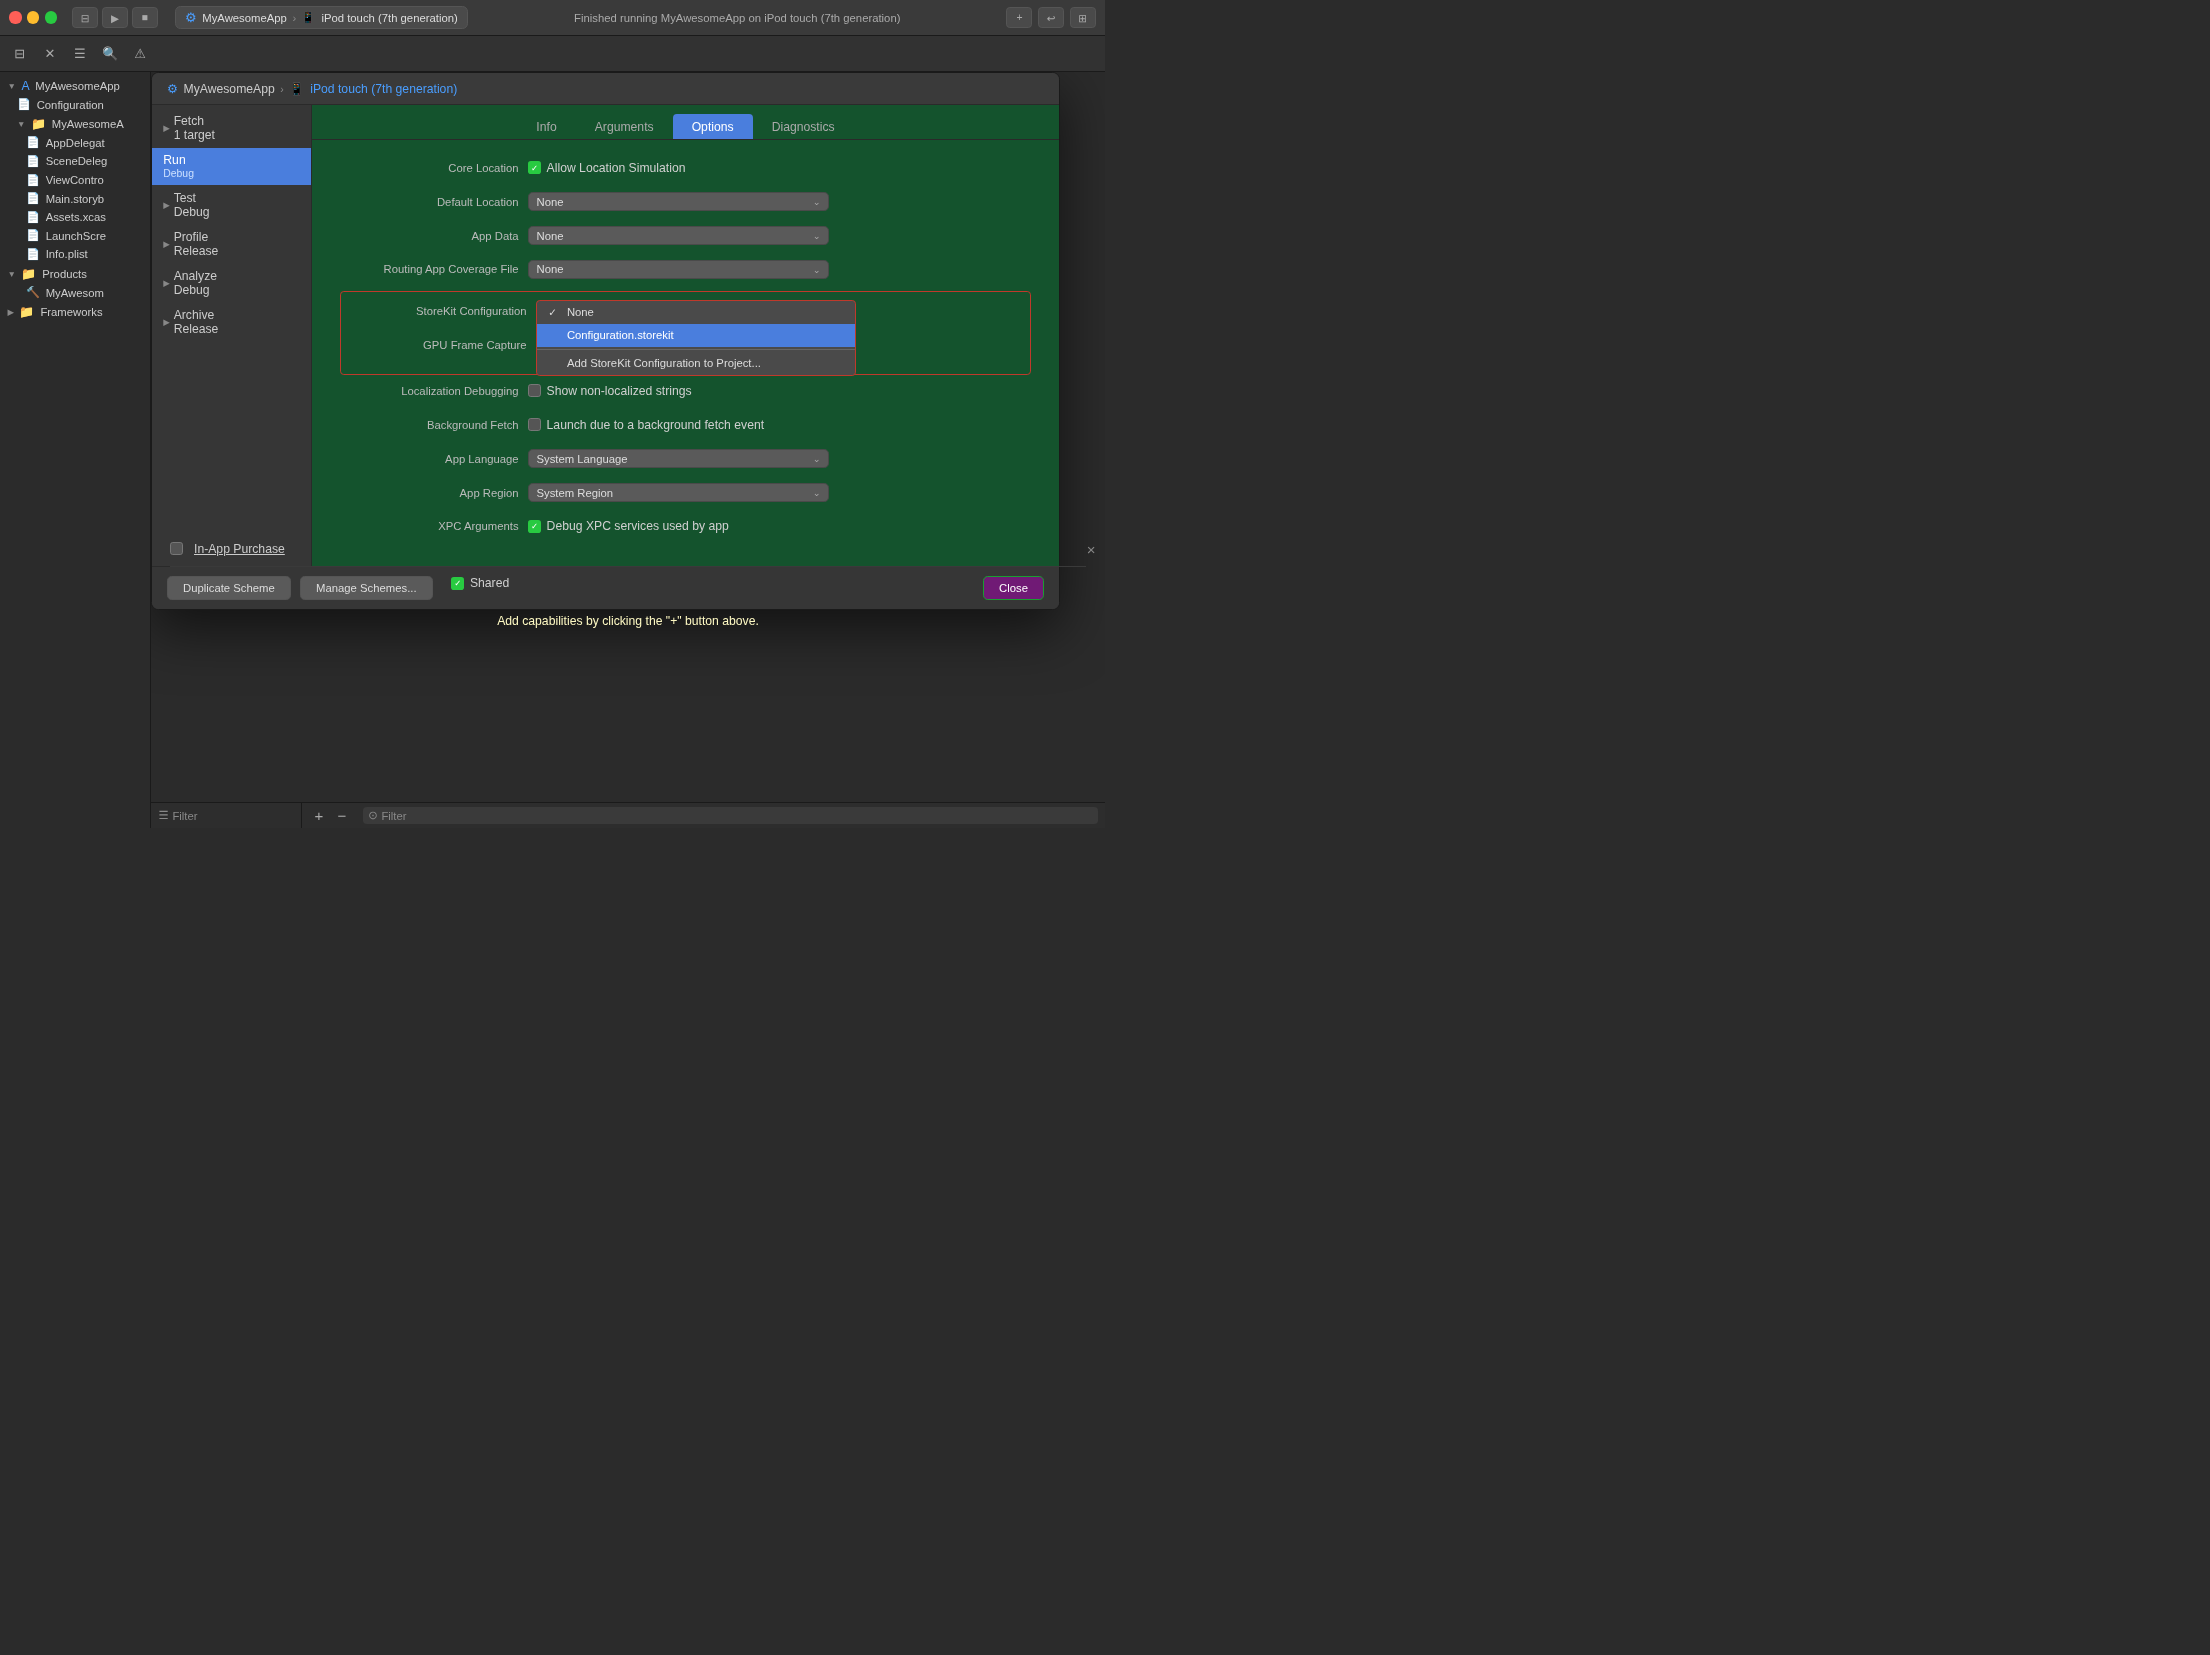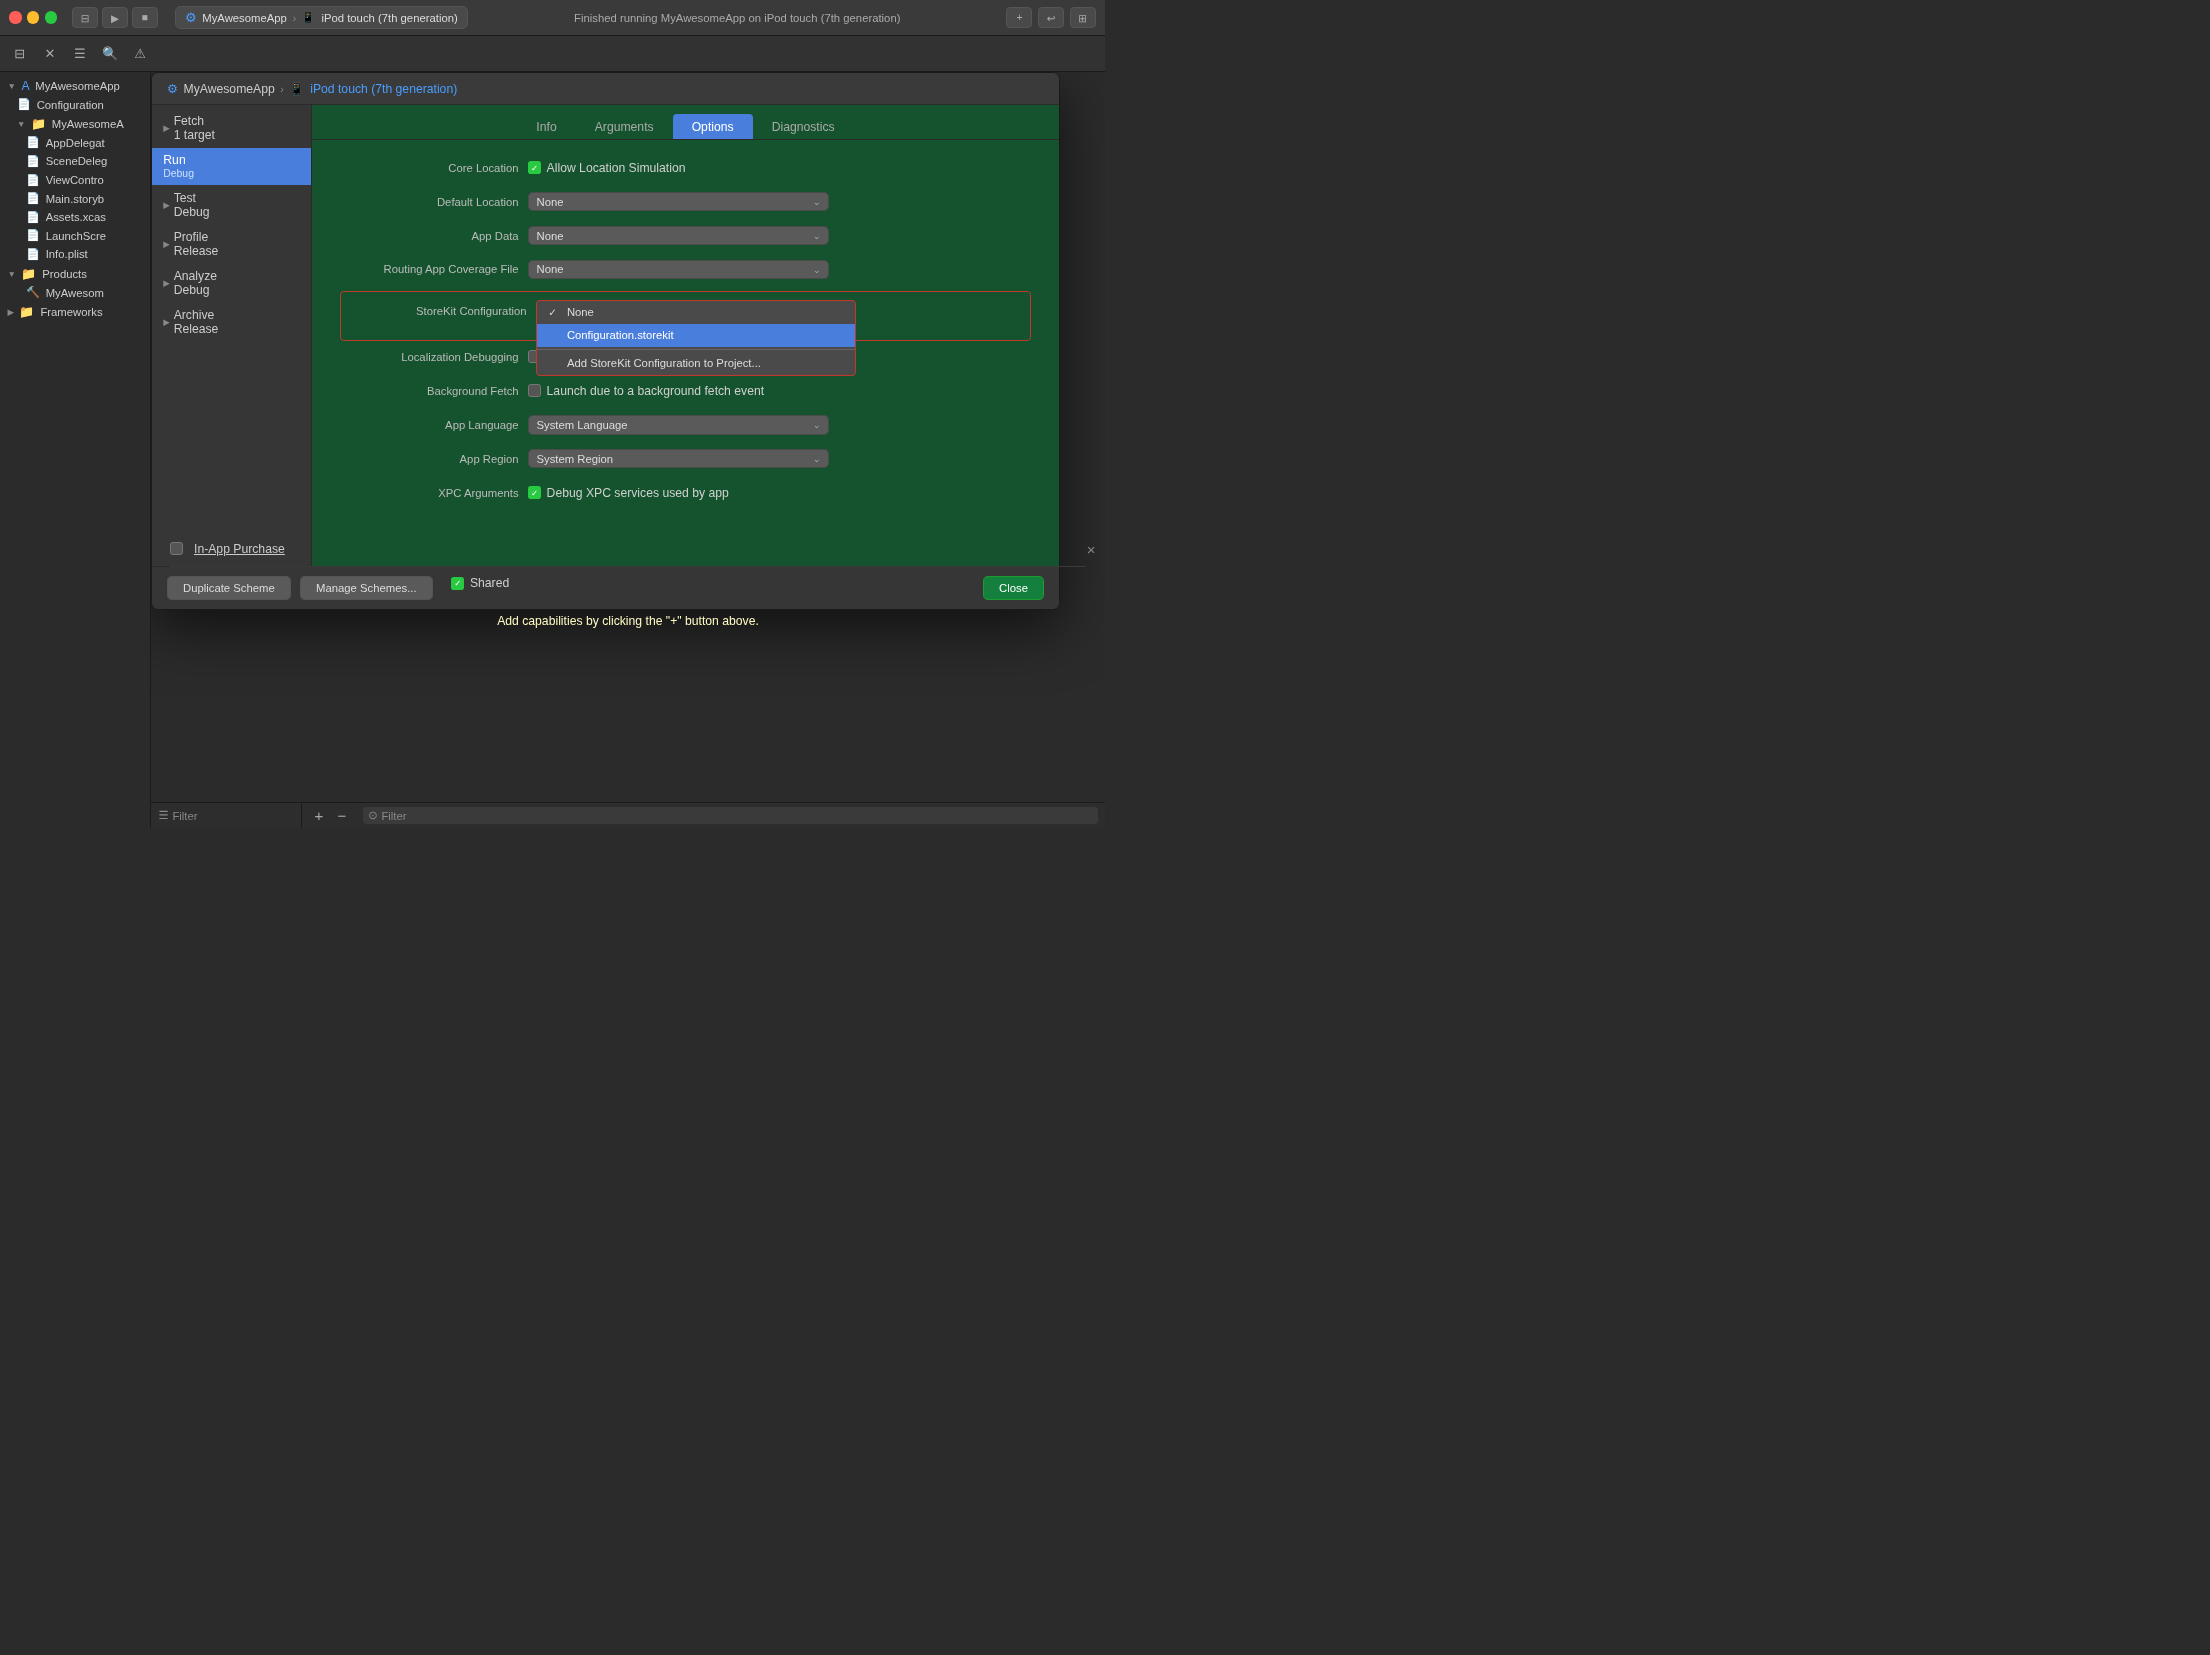--- a/index.html
+++ b/index.html
@@ -295,21 +295,21 @@
     .footer-btn {
       padding: 4.7px 15px;
       border-radius: 4.7px;
       border: 0.9px solid #555;
       background: #5a5a5a;
       color: #ddd;
       font-size: 11.3px;
       cursor: pointer;
     }
     .footer-btn-primary {
-      background: #15803d;
+      background: #701a75;
       border-color: #1a9e30;
       color: #fff;
       margin-left: 35px;
     }
     .shared-checkbox {
       display: flex; align-items: center; gap: 5.6px;
       margin-left: 9.4px;
     }
 
     
@@ -595,20 +595,29 @@
                     </div>
                     <div class="popup-divider"></div>
                     <div class="popup-item">
                       <span class="popup-checkmark"></span>
                       <span>Add StoreKit Configuration to Project...</span>
                     </div>
                   </div>
                 </div>
               </div>
 
+              <div class="form-row">
+                <div class="form-label">GPU Frame Capture</div>
+                <div class="form-value">
+                  <div class="dropdown">
+                    <span>Disabled</span>
+                    <span class="dropdown-arrow">⌄</span>
+                  </div>
+                </div>
+              </div>
             </div>
 
             <div class="form-row">
               <div class="form-label">Localization Debugging</div>
               <div class="form-value">
                 <div class="checkbox-icon-empty"></div>
                 <span>Show non-localized strings</span>
               </div>
             </div>
 

